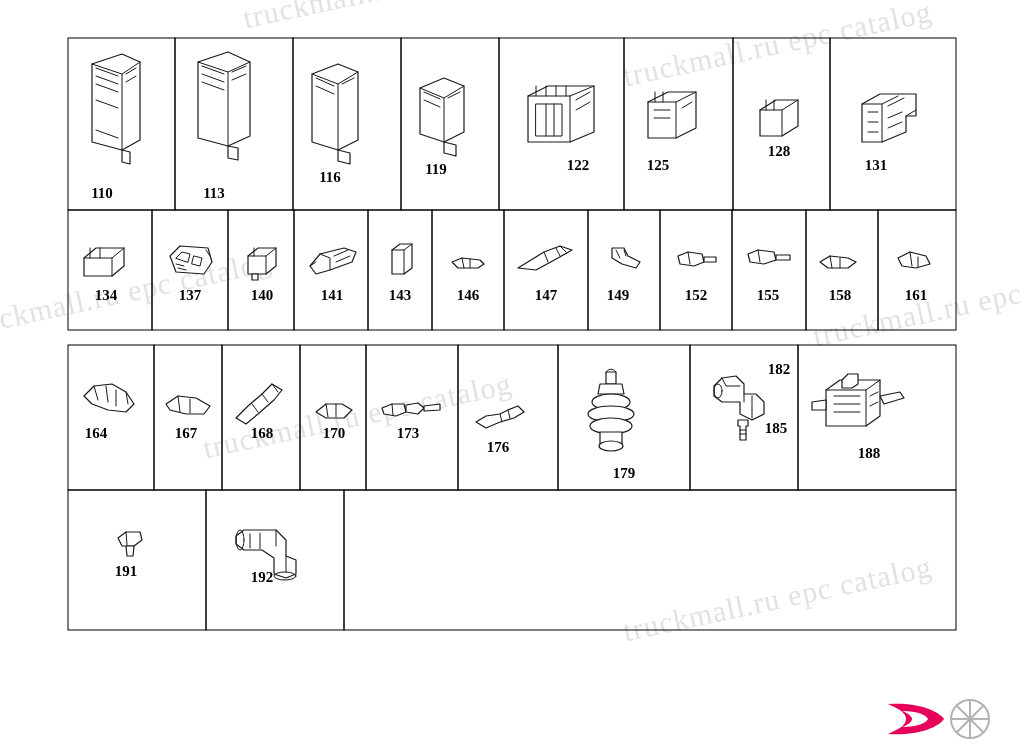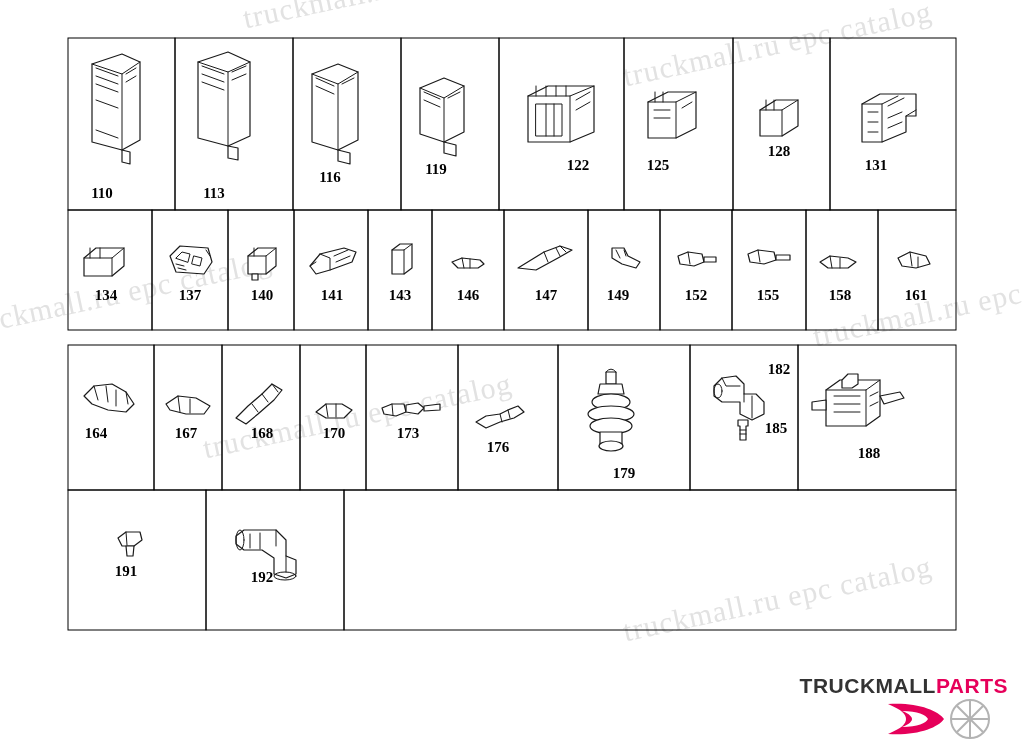--- a/index.html
+++ b/index.html
@@ -400,23 +400,20 @@
     <path class="part-thin" d="M276,530 L276,546 M286,556 L286,572"></path>
     <ellipse class="part-thin" cx="285" cy="576" rx="11" ry="4"></ellipse>
     <path class="part-thin" d="M250,534 L250,548 M260,533 L260,549"></path>
   </g>
   <text class="lbl" x="262" y="582">192</text>
 
 </svg>
 </div>
 
 <div id="brand-logo">
-  <div class="brand-text">
-    <span>TRUCKMALL</span><span class="accent">PARTS</span>
-  </div>
   <div class="brand-mark">
     <svg width="150" height="42" viewBox="0 0 150 42" xmlns="http://www.w3.org/2000/svg">
       <g fill="none" stroke="#b3b3b3" stroke-width="2">
         <circle cx="112" cy="21" r="19"></circle>
         <path d="M112,2 L112,40 M93,21 L131,21 M99,8 L125,34 M125,8 L99,34"></path>
       </g>
       <path d="M30,6 C58,4 80,12 86,21 C80,30 58,38 30,36 C44,30 48,26 48,21 C48,16 44,12 30,6 Z" fill="#e6005a" stroke="none"></path>
       <path d="M44,13 C60,13 68,17 70,21 C68,25 60,29 44,29 C52,26 54,23 54,21 C54,19 52,16 44,13 Z" fill="#ffffff" stroke="none"></path>
     </svg>
   </div>

